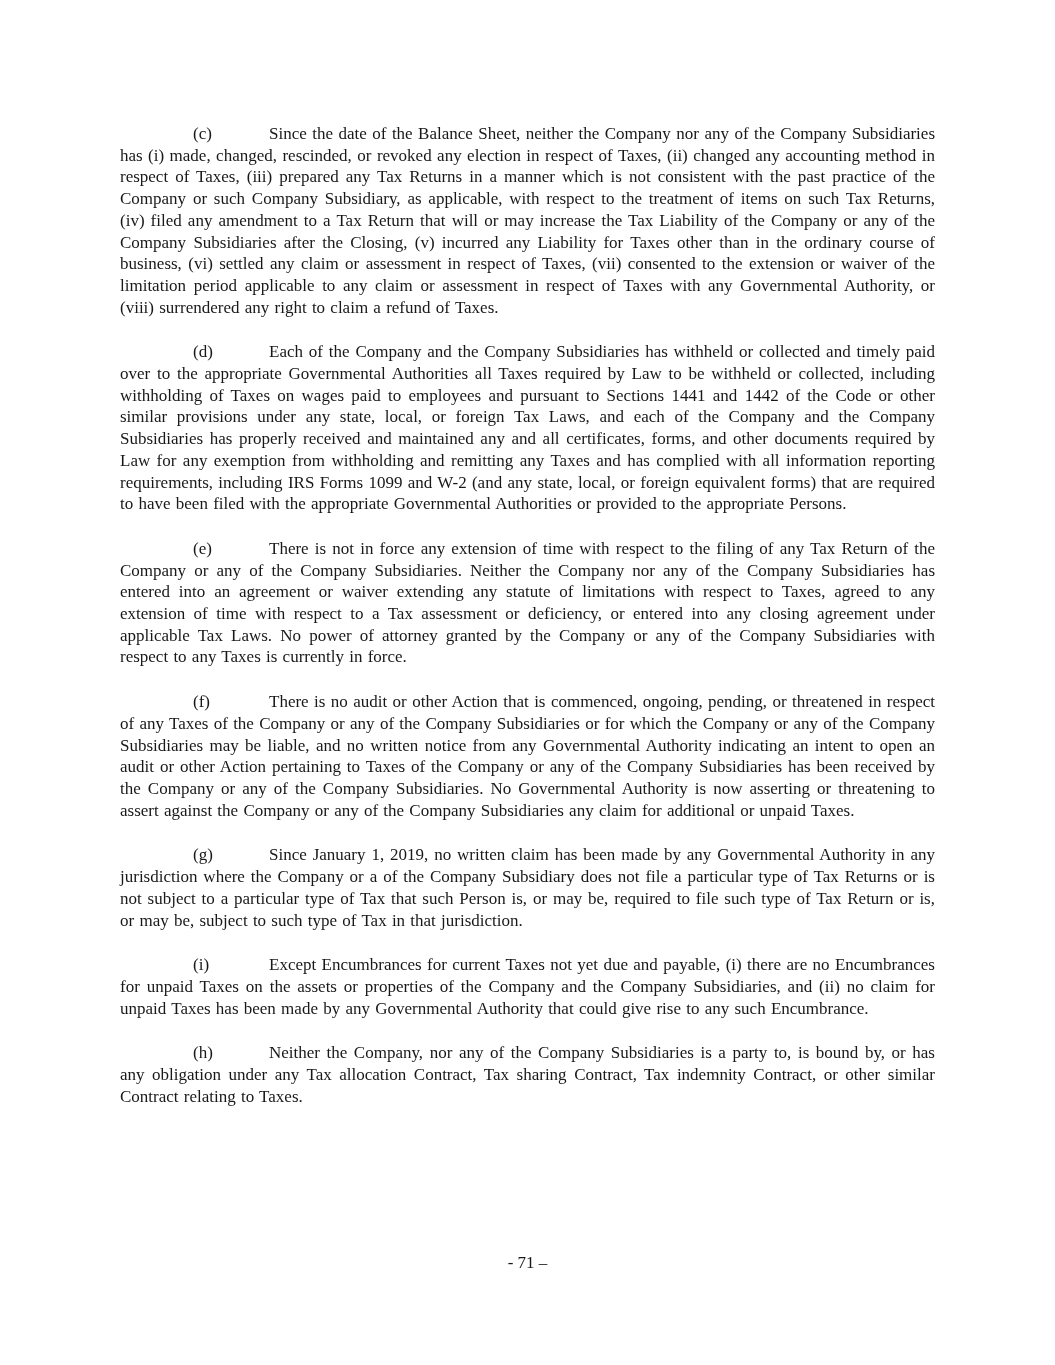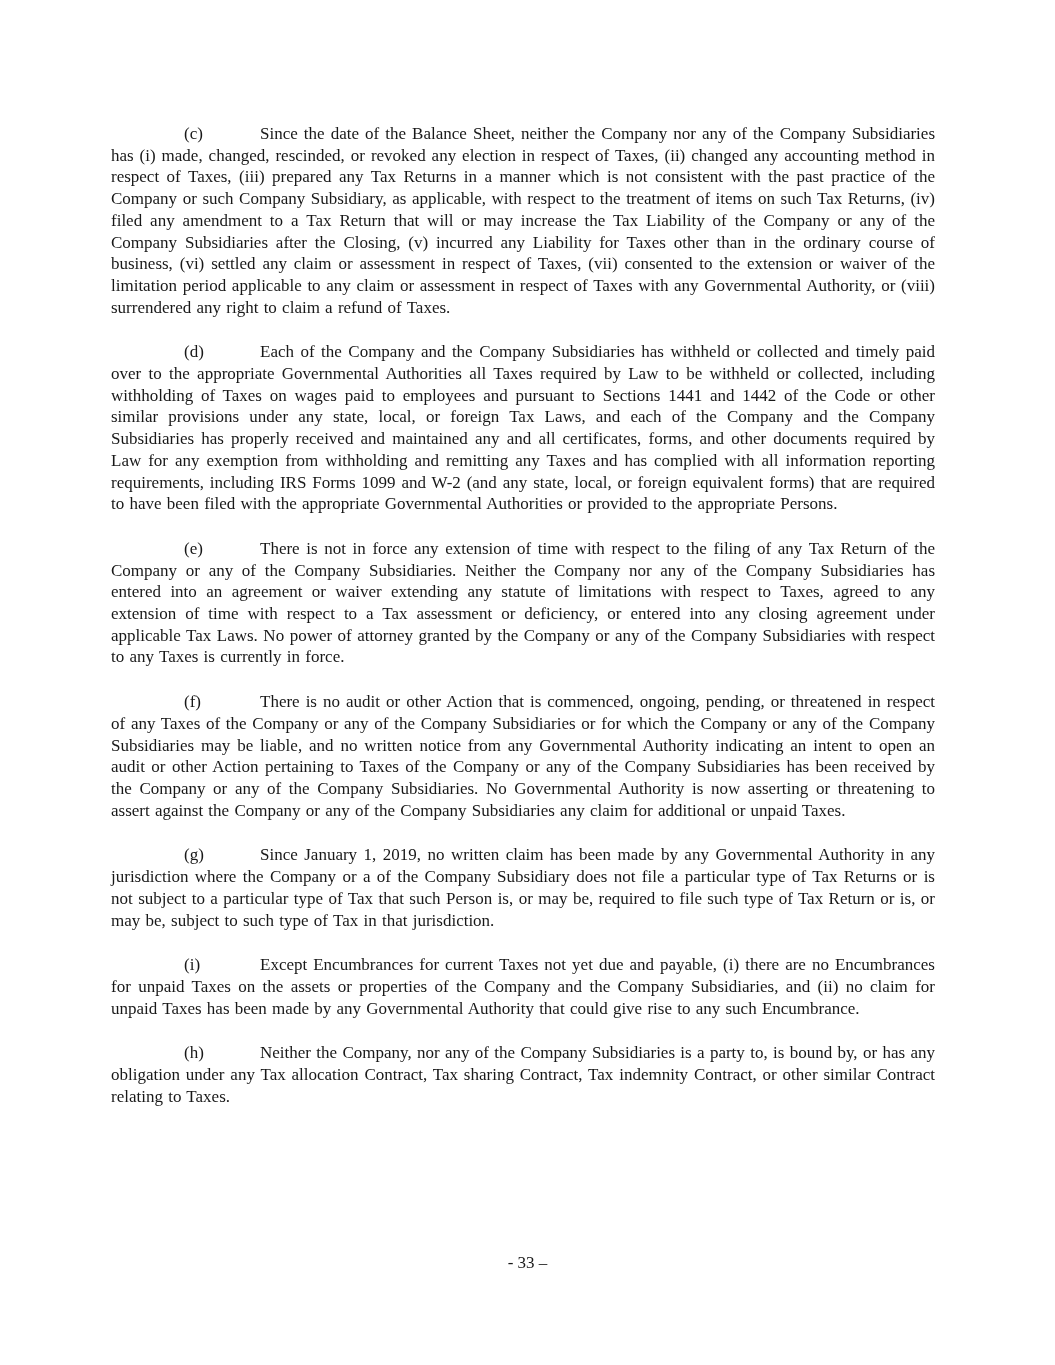--- a/index.html
+++ b/index.html
@@ -16,21 +16,21 @@
     color: #181818;
     overflow: hidden;
   }
   .content {
     position: absolute;
     left: 111px;
     top: 123px;
     width: 824px;
   }
   p.para {
-    margin: 0 0 23px 0;
+    margin: 0 0 23px 9px;
     text-align: justify;
     text-indent: 73px;
     font-size: 17px;
     line-height: 21.7px;
     word-spacing: 1px;
   }
   p.para .plabel {
     display: inline-block;
     width: 76px;
     text-indent: 0;
@@ -61,14 +61,14 @@
     <p class="para"><span class="plabel">(f)</span><span>There is no audit or other Action that is commenced, ongoing, pending, or threatened in respect of any Taxes of the Company or any of the Company Subsidiaries or for which the Company or any of the Company Subsidiaries may be liable, and no written notice from any Governmental Authority indicating an intent to open an audit or other Action pertaining to Taxes of the Company or any of the Company Subsidiaries has been received by the Company or any of the Company Subsidiaries.  No Governmental Authority is now asserting or threatening to assert against the Company or any of the Company Subsidiaries any claim for additional or unpaid Taxes.</span></p>
 
     <p class="para"><span class="plabel">(g)</span><span>Since January 1, 2019, no written claim has been made by any Governmental Authority in any jurisdiction where the Company or a of the Company Subsidiary does not file a particular type of Tax Returns or is not subject to a particular type of Tax that such Person is, or may be, required to file such type of Tax Return or is, or may be, subject to such type of Tax in that jurisdiction.</span></p>
 
     <p class="para"><span class="plabel">(i)</span><span>Except Encumbrances for current Taxes not yet due and payable, (i) there are no Encumbrances for unpaid Taxes on the assets or properties of the Company and the Company Subsidiaries, and (ii) no claim for unpaid Taxes has been made by any Governmental Authority that could give rise to any such Encumbrance.</span></p>
 
     <p class="para"><span class="plabel">(h)</span><span>Neither the Company, nor any of the Company Subsidiaries is a party to, is bound by, or has any obligation under any Tax allocation Contract, Tax sharing Contract, Tax indemnity Contract, or other similar Contract relating to Taxes.</span></p>
 
   </div>
 
-  <div class="footer">- 33 –</div>
+  <div class="footer">- 71 –</div>
 </div>
 
 </body></html>

